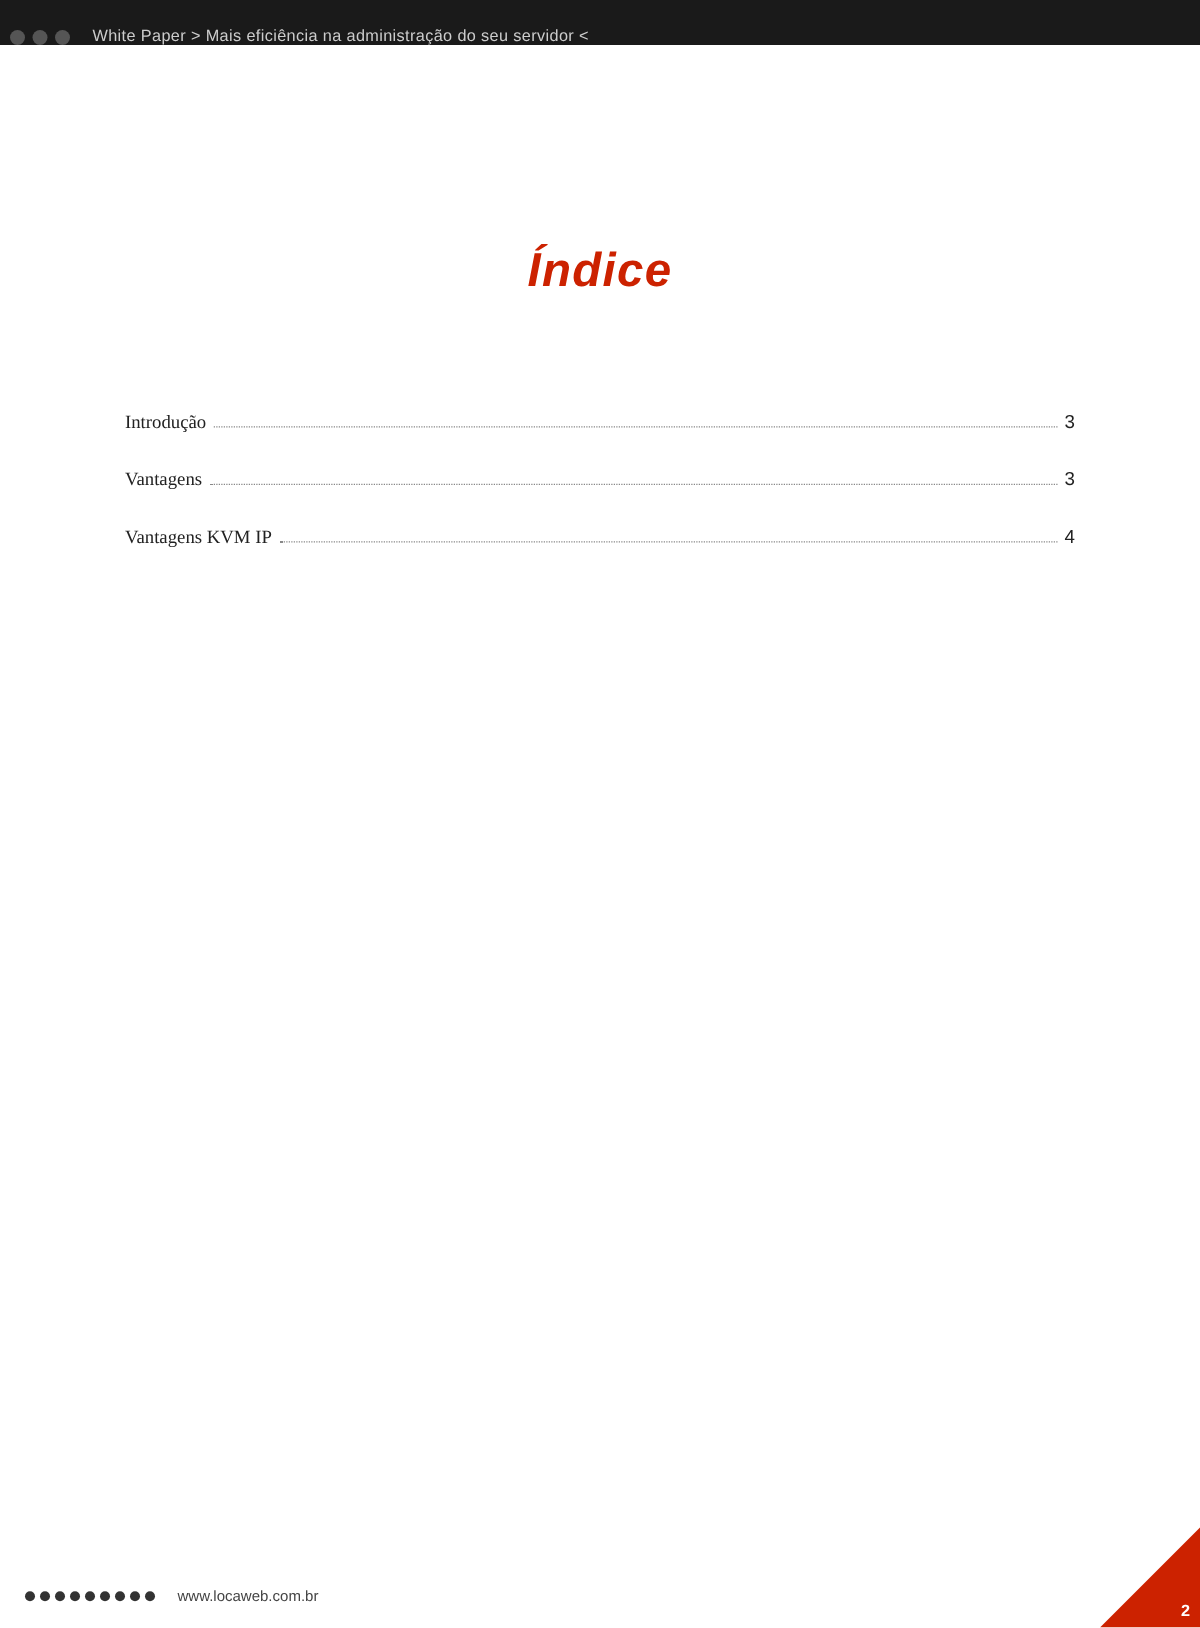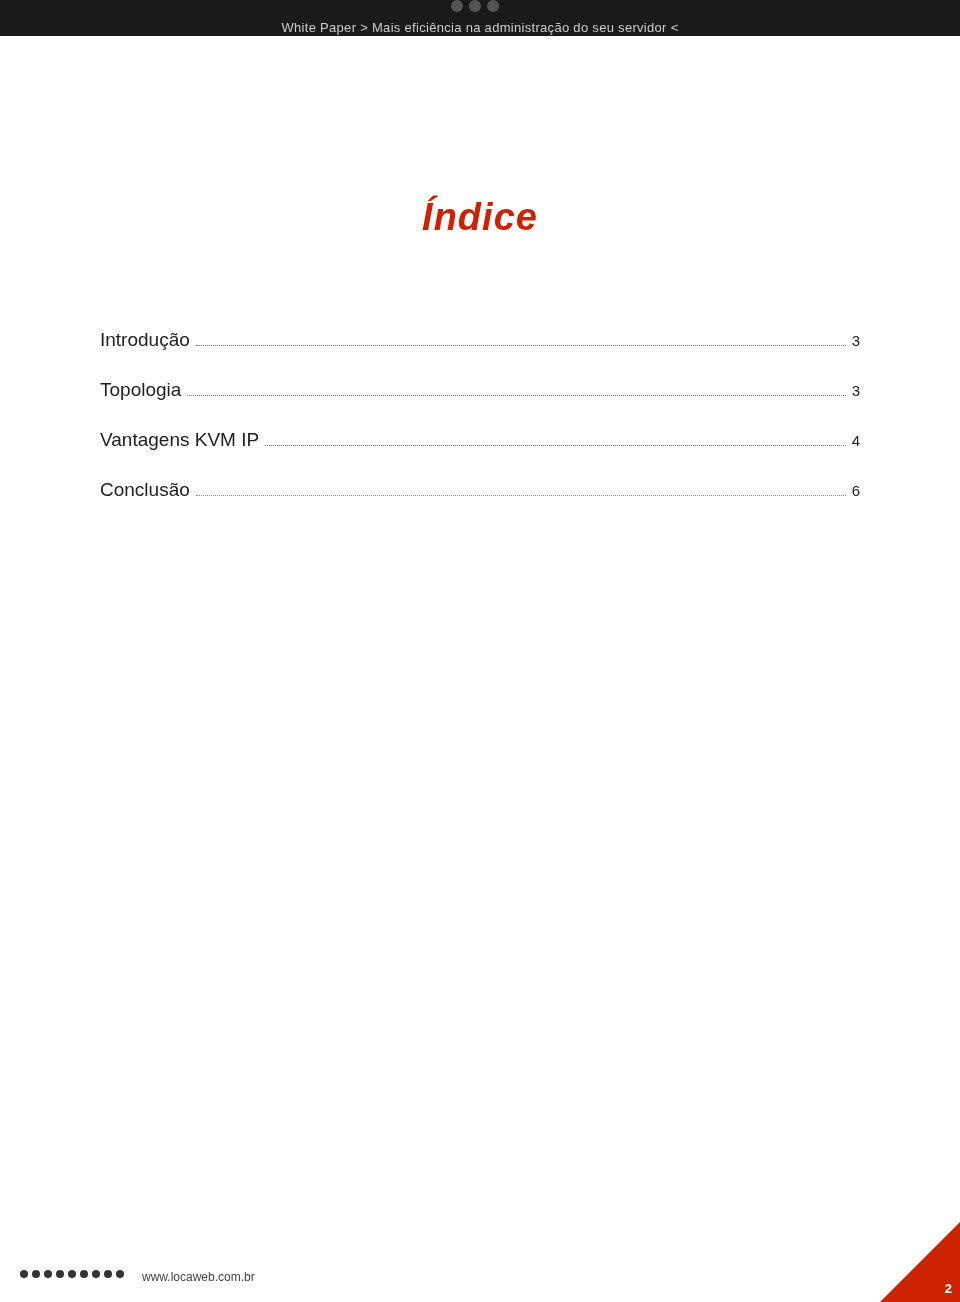--- a/index.html
+++ b/index.html
@@ -16,24 +16,23 @@
       position: relative;
       overflow: hidden;
     }
 
     
     .title-bar {
       width: 100%;
       height: 36px;
       background: #1a1a1a;
       display: flex;
-      align-items: center;
-      padding: 0 20px;
+      align-items: flex-end;
+      padding: 0 8px;
       gap: 8px;
-      flex-direction: column;
     }
 
     .traffic-lights {
       display: flex;
       gap: 6px;
       align-items: center;
       margin-right: 10px;
     }
 
     .dot {
@@ -82,24 +81,24 @@
 
     .toc-entry {
       display: flex;
       align-items: baseline;
       margin-bottom: 28px;
       font-size: 15px;
       color: #222222;
     }
 
     .toc-label {
-      font-size: 19px;
+      font-size: 15px;
       color: #222;
       white-space: nowrap;
-      font-family: Liberation Sans, sans-serif;
+      font-family: Liberation Serif, serif;
     }
 
     .toc-dots {
       flex: 1;
       border-bottom: 1.5px dotted #888;
       margin: 0 6px;
       margin-bottom: 3px;
     }
 
     .toc-page {
@@ -135,21 +134,21 @@
     }
 
     .footer-url {
       font-size: 12px;
       color: #444;
       margin-left: 10px;
     }
 
     .footer-left {
       display: flex;
-      align-items: flex-start;
+      align-items: center;
       gap: 8px;
     }
 
     
     .corner-triangle {
       position: absolute;
       bottom: 0;
       right: 0;
       width: 0;
       height: 0;
@@ -188,37 +187,32 @@
 
   <div class="toc-list">
 
     <div class="toc-entry">
       <span class="toc-label">Introdução</span>
       <span class="toc-dots"></span>
       <span class="toc-page">3</span>
     </div>
 
     <div class="toc-entry">
-      <span class="toc-label">Topologia</span>
+      <span class="toc-label">Vantagens</span>
       <span class="toc-dots"></span>
       <span class="toc-page">3</span>
     </div>
 
     <div class="toc-entry">
       <span class="toc-label">Vantagens KVM IP</span>
       <span class="toc-dots"></span>
       <span class="toc-page">4</span>
     </div>
 
 
-    <div class="toc-entry">
-      <span class="toc-label">Conclusão</span>
-      <span class="toc-dots"></span>
-      <span class="toc-page">6</span>
-    </div>
 
   </div>
 
   <div class="footer">
     <div class="footer-left">
       <div class="footer-dots">
         <div class="footer-dot"></div>
         <div class="footer-dot"></div>
         <div class="footer-dot"></div>
         <div class="footer-dot"></div>

